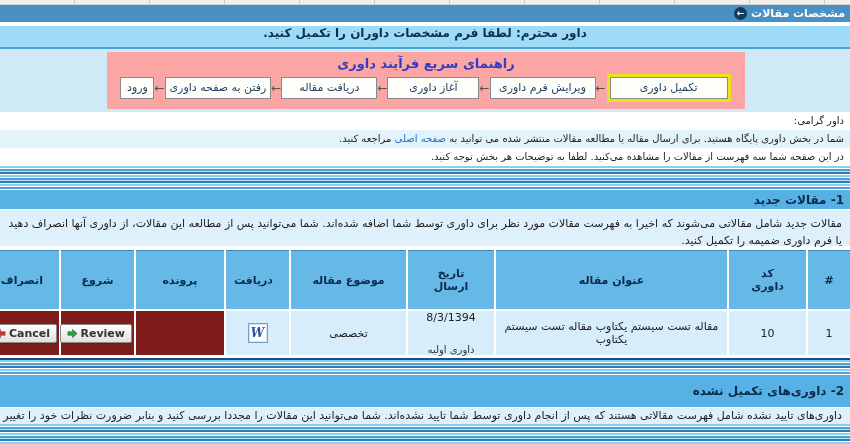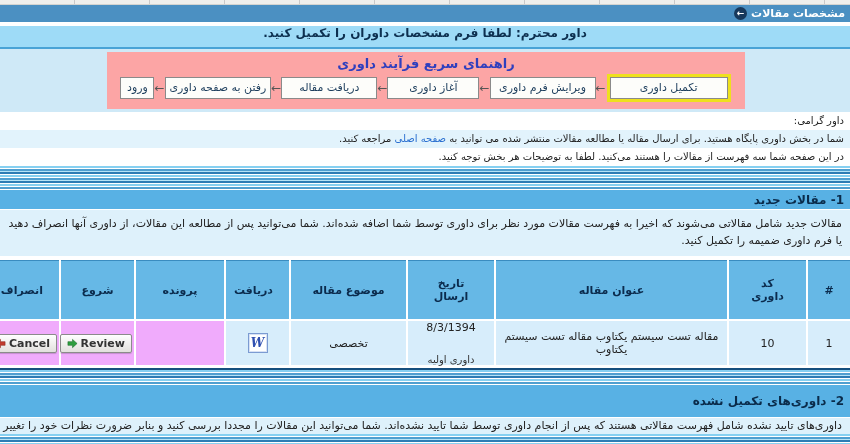--- a/index.html
+++ b/index.html
@@ -36,35 +36,35 @@
   .stripes{background:repeating-linear-gradient(180deg,
     #86d0f1 0px,#86d0f1 2px,#ffffff 2px,#ffffff 3px,#4f9fd0 3px,#4f9fd0 5px,
     #b5e3f6 5px,#b5e3f6 6px,#2d7cb4 6px,#2d7cb4 8px,#ffffff 8px,#ffffff 9px);}
   .st23{height:23px;} .st14{height:14px;} .st20{height:20px;}
   
   .sec-header{height:21px;background:#58b1e4;border-top:1px solid #fff;border-bottom:1px solid #fff;
     box-sizing:border-box;display:flex;align-items:center;padding-right:6px;
     font-size:12px;font-weight:bold;color:#0a2b4a;}
   .sec-h19{height:34px;}
   .sec-desc{background:#def1fb;font-size:11px;color:#222;line-height:17px;padding:5px 8px 4px;
-    height:46px;box-sizing:border-box;}
+    height:36px;box-sizing:border-box;}
   .sec-desc2{background:#def1fb;font-size:11px;color:#222;line-height:14px;padding:1px 8px;
     height:16px;box-sizing:border-box;white-space:nowrap;}
   .white-gap4{height:4px;background:#fff;}
   .white-gap3{height:3px;background:#fff;}
   .dark-line{height:2px;background:#164f7e;}
   
   table.rev{width:850px;border-collapse:collapse;table-layout:fixed;border-top:1px solid #3a8cc0;}
   table.rev th{height:23px;background:#66b8e6;color:#0b2b4d;font-size:11px;font-weight:bold;
     text-align:center;border-left:2px solid #fff;border-bottom:2px solid #fff;padding:16px;}
   table.rev th:last-child{border-left:none;}
   table.rev td{height:44px;text-align:center;vertical-align:middle;font-size:11px;color:#222;
     border-left:2px solid #fff;padding:0 2px;box-sizing:border-box;}
   table.rev td:last-child{border-left:none;}
-  .c-blue{background:#d7edfb;} .c-light{background:#f0abfc;}
+  .c-blue{background:#d7edfb;} .c-light{background:#7f1d1d;}
   .date-note{font-size:10px;color:#333;margin-top:20px;}
   
   .wicon{width:18px;height:18px;margin:0 auto;border:1px solid #7b9bd2;background:#fff;cursor:pointer;
     display:flex;align-items:center;justify-content:center;font-family:"DejaVu Serif",serif;
     font-style:italic;font-weight:bold;color:#3050b0;font-size:12px;
     box-shadow:inset 0 0 0 1px #d7e2f5;}
   
   .btn{display:inline-flex;direction:ltr;align-items:center;gap:3px;cursor:pointer;
     background:linear-gradient(#ffffff,#e2e0dd);border:1px solid #8b8b8b;border-radius:2px;
     padding:2px 6px;font-size:11px;font-weight:bold;color:#333;box-shadow:0 1px 1px rgba(0,0,0,.18);
@@ -118,21 +118,21 @@
 
   <div class="g-line g-white">
     <span>داور گرامی:</span>
   </div>
   <div class="g-line g-blue">
     <span>شما در بخش داوری پایگاه هستید. برای ارسال مقاله یا مطالعه مقالات منتشر شده می توانید به</span>
     <a class="link">صفحه اصلی</a>
     <span>مراجعه کنید.</span>
   </div>
   <div class="g-line g-white">
-    <span>در این صفحه شما سه فهرست از مقالات را هستند می‌کنید. لطفا به توضیحات هر بخش توجه کنید.</span>
+    <span>در این صفحه شما سه فهرست از مقالات را مشاهده می‌کنید. لطفا به توضیحات هر بخش توجه کنید.</span>
   </div>
 
   <div class="stripes st23"></div>
 
   <div class="sec-header">
     <span>1- مقالات جدید</span>
   </div>
   <div class="sec-desc">مقالات جدید شامل مقالاتی می‌شوند که اخیرا به فهرست مقالات مورد نظر برای داوری توسط شما اضافه شده‌اند. شما می‌توانید پس از مطالعه این مقالات، از داوری آنها انصراف دهید یا فرم داوری ضمیمه را تکمیل کنید.</div>
 
   <div class="white-gap4"></div>

